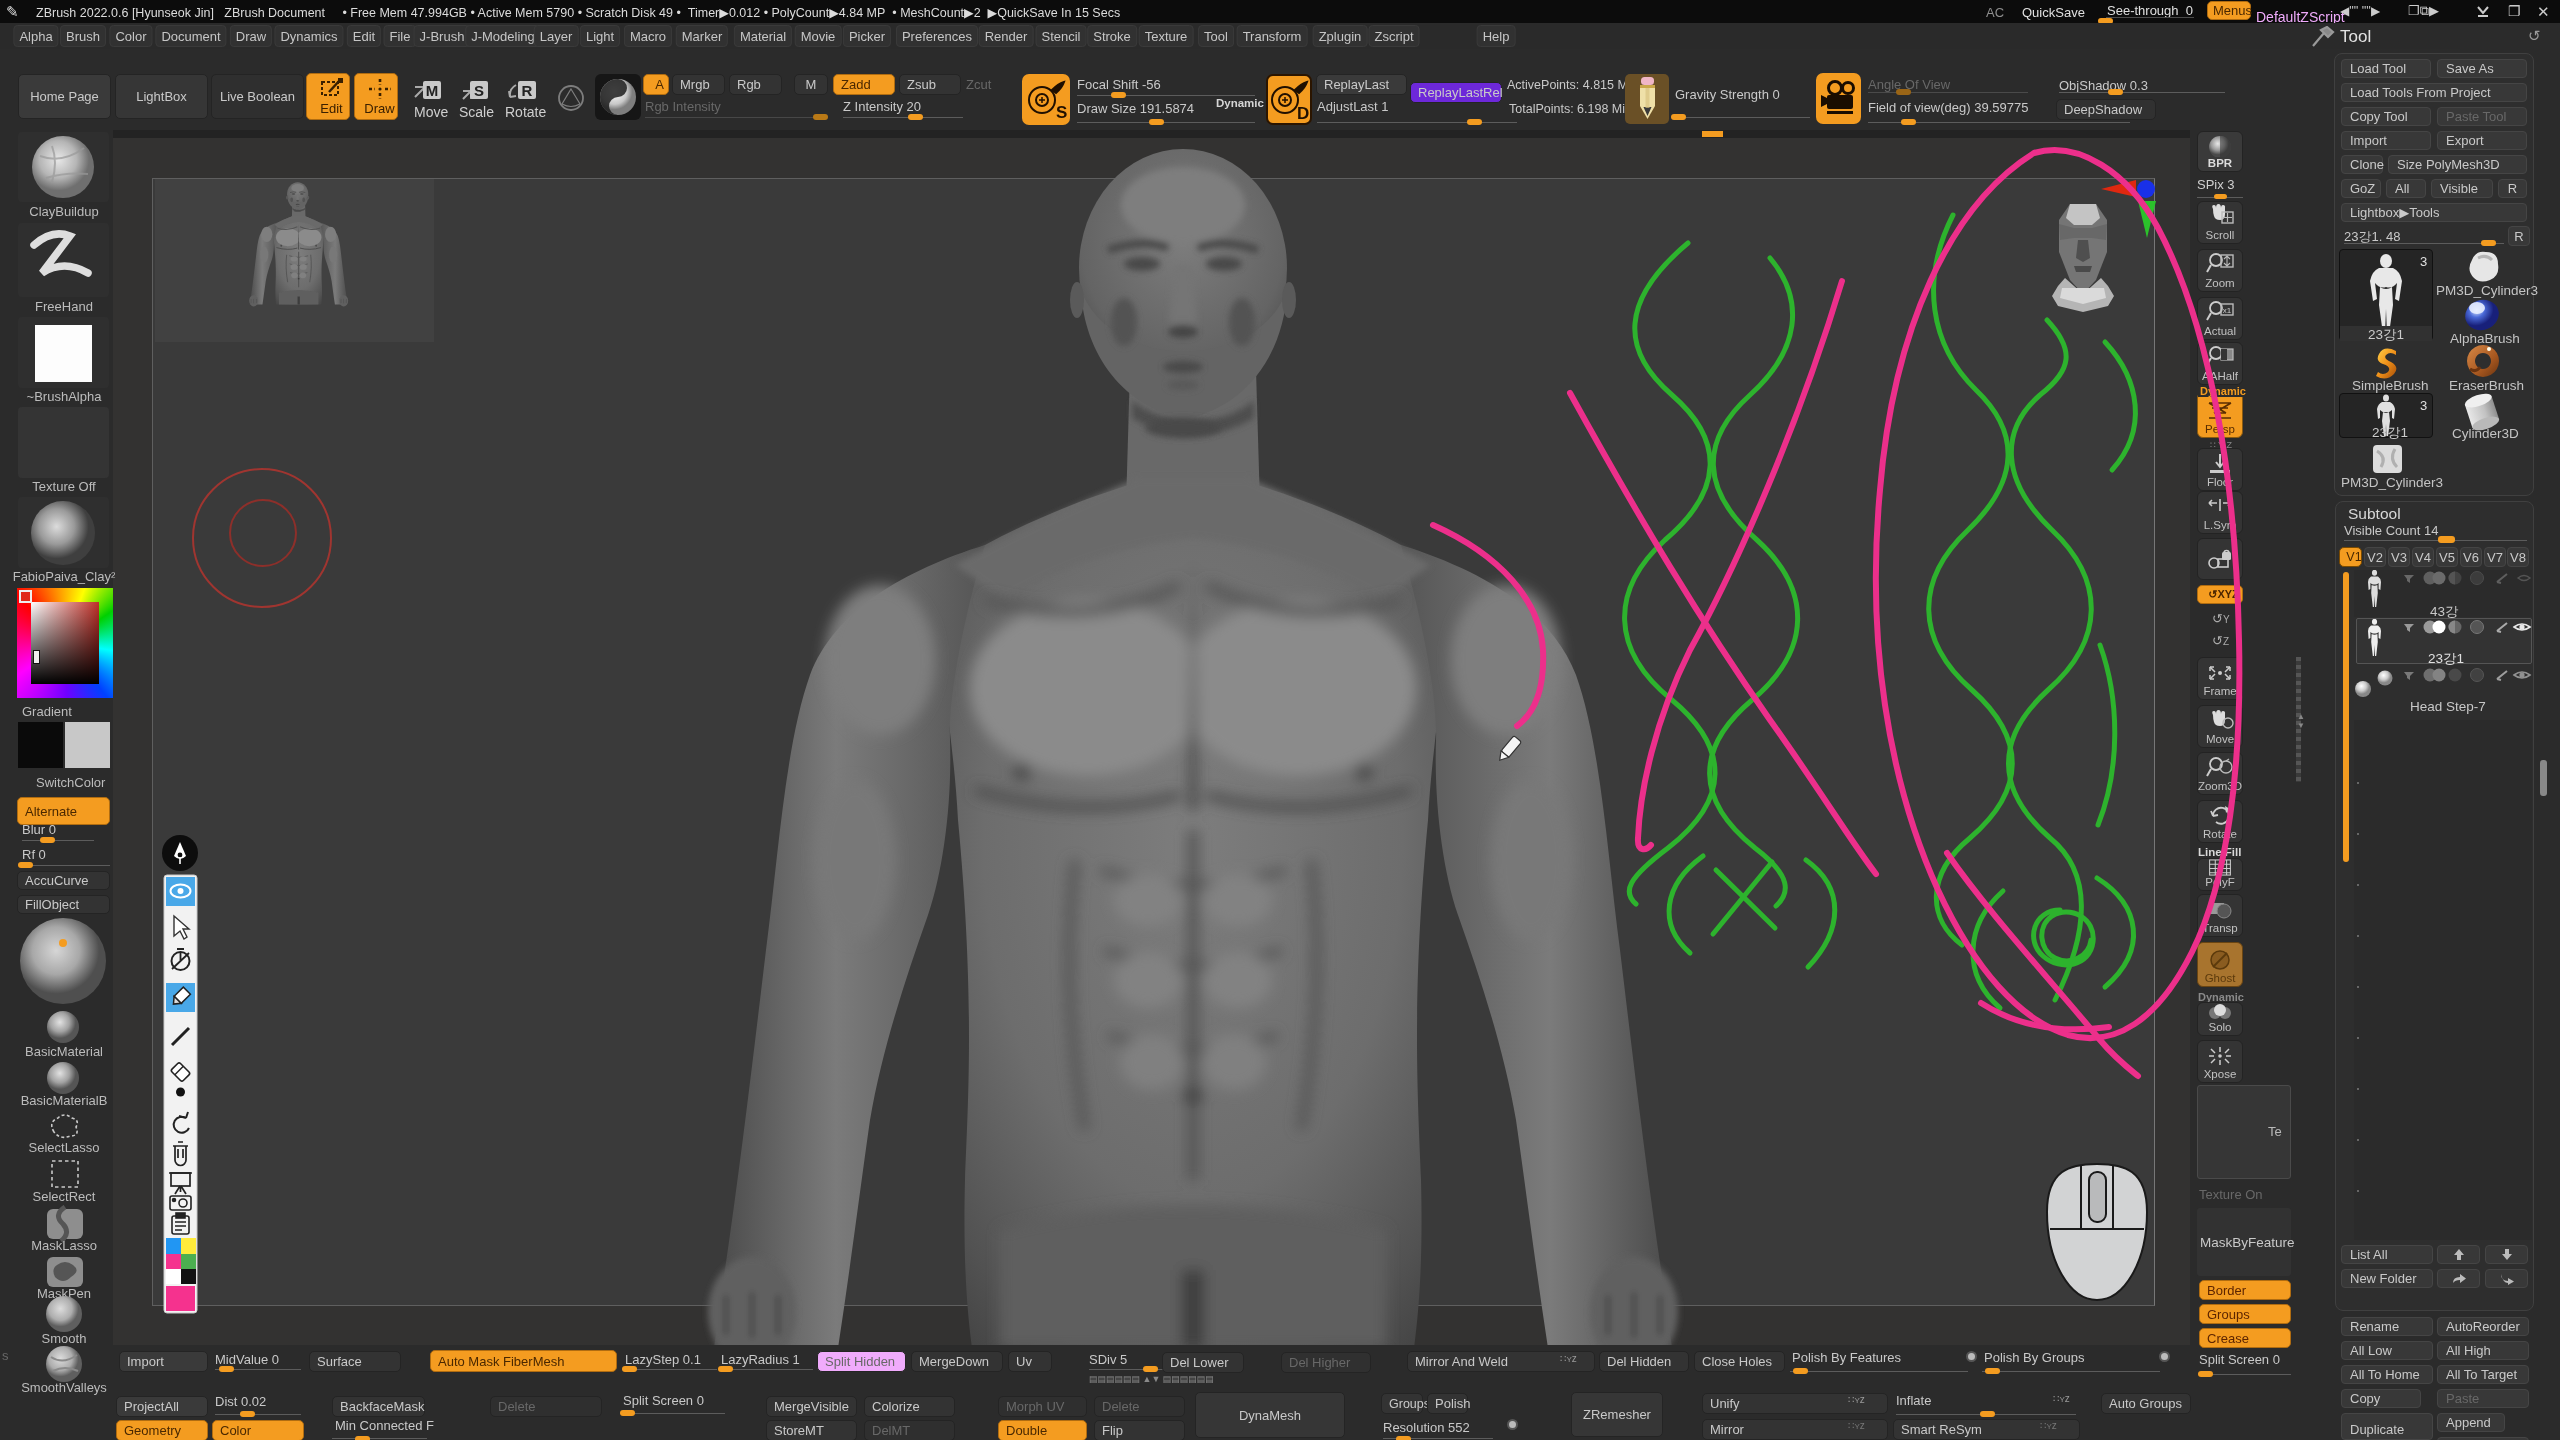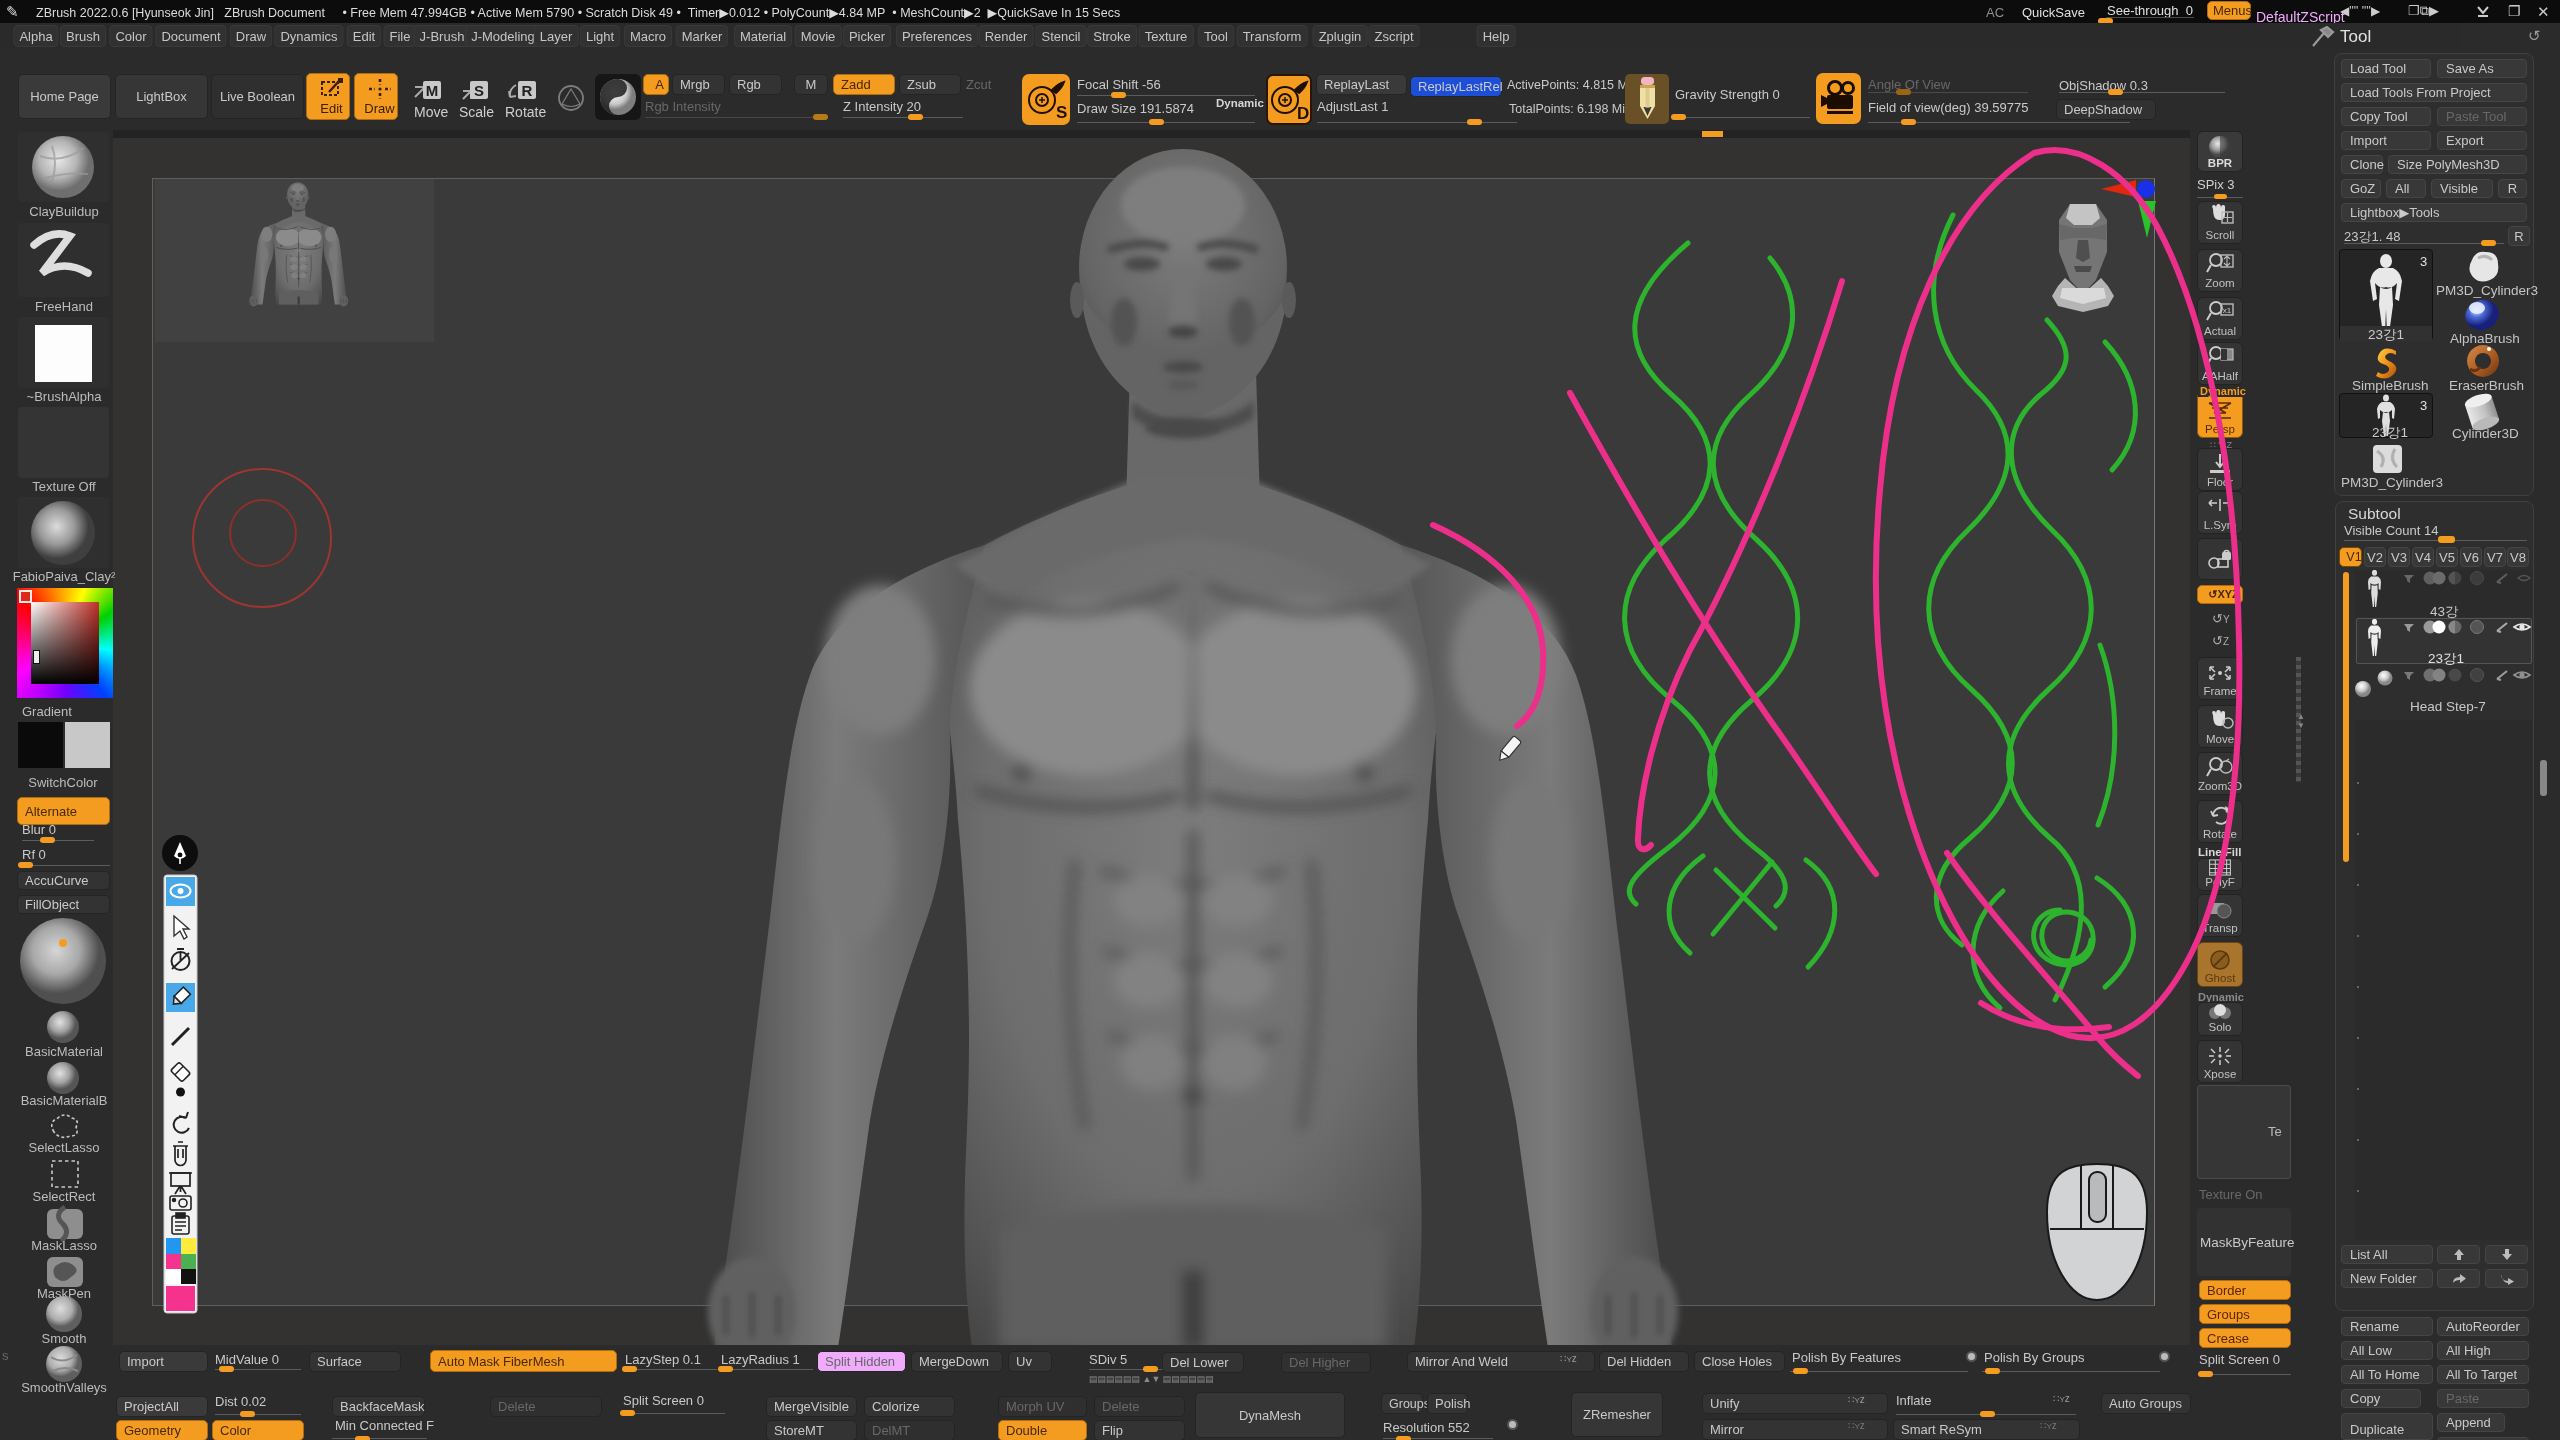--- a/index.html
+++ b/index.html
@@ -169,21 +169,21 @@
 <svg class="abs" style="left:1268px;top:76px" width="44" height="47" viewBox="0 0 44 47">
     <g stroke="#201000" fill="none" stroke-width="2">
       <circle cx="17" cy="24" r="13"></circle>
       <circle cx="17" cy="24" r="6"></circle>
       <path d="M17 21 v6 M14 24 h6" stroke-width="1.5"></path>
       <path d="M27 14 Q33 8 39 6 Q37 12 31 17 Z" fill="#201000"></path>
     </g>
     <text x="29" y="43" font-size="17" font-weight="bold" fill="#201000" font-family="Liberation Sans">D</text>
   </svg>
 <div class="btn" style="left:1316px;top:74px;width:91px;background:#3a3a3a">ReplayLast</div>
-<div class="btn" style="left:1410px;top:76px;width:92px;background:#1d4ed8">ReplayLastRel</div>
+<div class="btn" style="left:1410px;top:82px;width:92px;background:#6d28d9">ReplayLastRel</div>
 <div class="lbl" style="left:1317px;top:99px">AdjustLast 1</div>
 <div class="sline" style="left:1317px;top:122px;width:200px"></div>
 <div class="shandle" style="left:1467px;top:119px"></div>
 <div class="lbl" style="left:1507px;top:78px;font-size:12.5px">ActivePoints: 4.815 Mil</div>
 <div class="lbl" style="left:1509px;top:102px;font-size:12.5px">TotalPoints: 6.198 Mil</div>
 
 <div class="abs" style="left:1625px;top:74px;width:44px;height:50px;background:#6a5026;border-radius:5px"></div>
 <svg class="abs" style="left:1625px;top:74px" width="44" height="50" viewBox="0 0 44 50">
     <g>
       <rect x="16" y="3" width="13" height="8" rx="3.5" fill="#f0b6c6"></rect>
@@ -397,21 +397,21 @@
     </svg>
 <div class="thumblbl" style="top:569px">FabioPaiva_Clay²</div>
 
 <div class="abs" style="left:17px;top:588px;width:96px;height:110px;background:conic-gradient(from 315deg, #ff0000, #ff9000 10%, #ffff00 18%, #00d000 28%, #00ffff 40%, #0040ff 52%, #7000ff 62%, #ff00ff 78%, #ff0000 100%)"></div>
 <div class="abs" style="left:31px;top:602px;width:68px;height:82px;background:linear-gradient(to bottom, rgba(0,0,0,0) 0%, #000 100%), linear-gradient(to right, #ffffff 0%, #c03028 100%)"></div>
 <div class="abs" style="left:19px;top:590px;width:13px;height:13px;background:#e02818;border:2px solid #eee"></div>
 <div class="abs" style="left:33px;top:650px;width:7px;height:14px;border:1.5px solid #111;background:#eee"></div>
 <div class="thumblbl" style="top:704px;text-align:left;left:22px">Gradient</div>
 <div class="abs" style="left:18px;top:722px;width:45px;height:46px;background:#0a0a0a"></div>
 <div class="abs" style="left:65px;top:722px;width:45px;height:46px;background:#c8c8c8"></div>
-<div class="thumblbl" style="top:775px;text-align:center;left:8px">SwitchColor</div>
+<div class="thumblbl" style="top:775px;text-align:left;left:36px">SwitchColor</div>
 <div class="obtn" style="left:17px;top:797px;width:93px;height:28px">Alternate</div>
 <div class="lbl" style="left:22px;top:822px">Blur 0</div>
 <div class="sline" style="left:22px;top:840px;width:72px"></div>
 <div class="shandle" style="left:40px;top:837px"></div>
 <div class="lbl" style="left:22px;top:847px">Rf 0</div>
 <div class="sline" style="left:22px;top:865px;width:88px"></div>
 <div class="shandle" style="left:18px;top:862px"></div>
 <div class="btn" style="left:17px;top:871px;width:93px;height:19px">AccuCurve</div>
 <div class="btn" style="left:17px;top:895px;width:93px;height:19px">FillObject</div>
 <svg class="abs" style="left:18px;top:917px" width="92" height="88">

